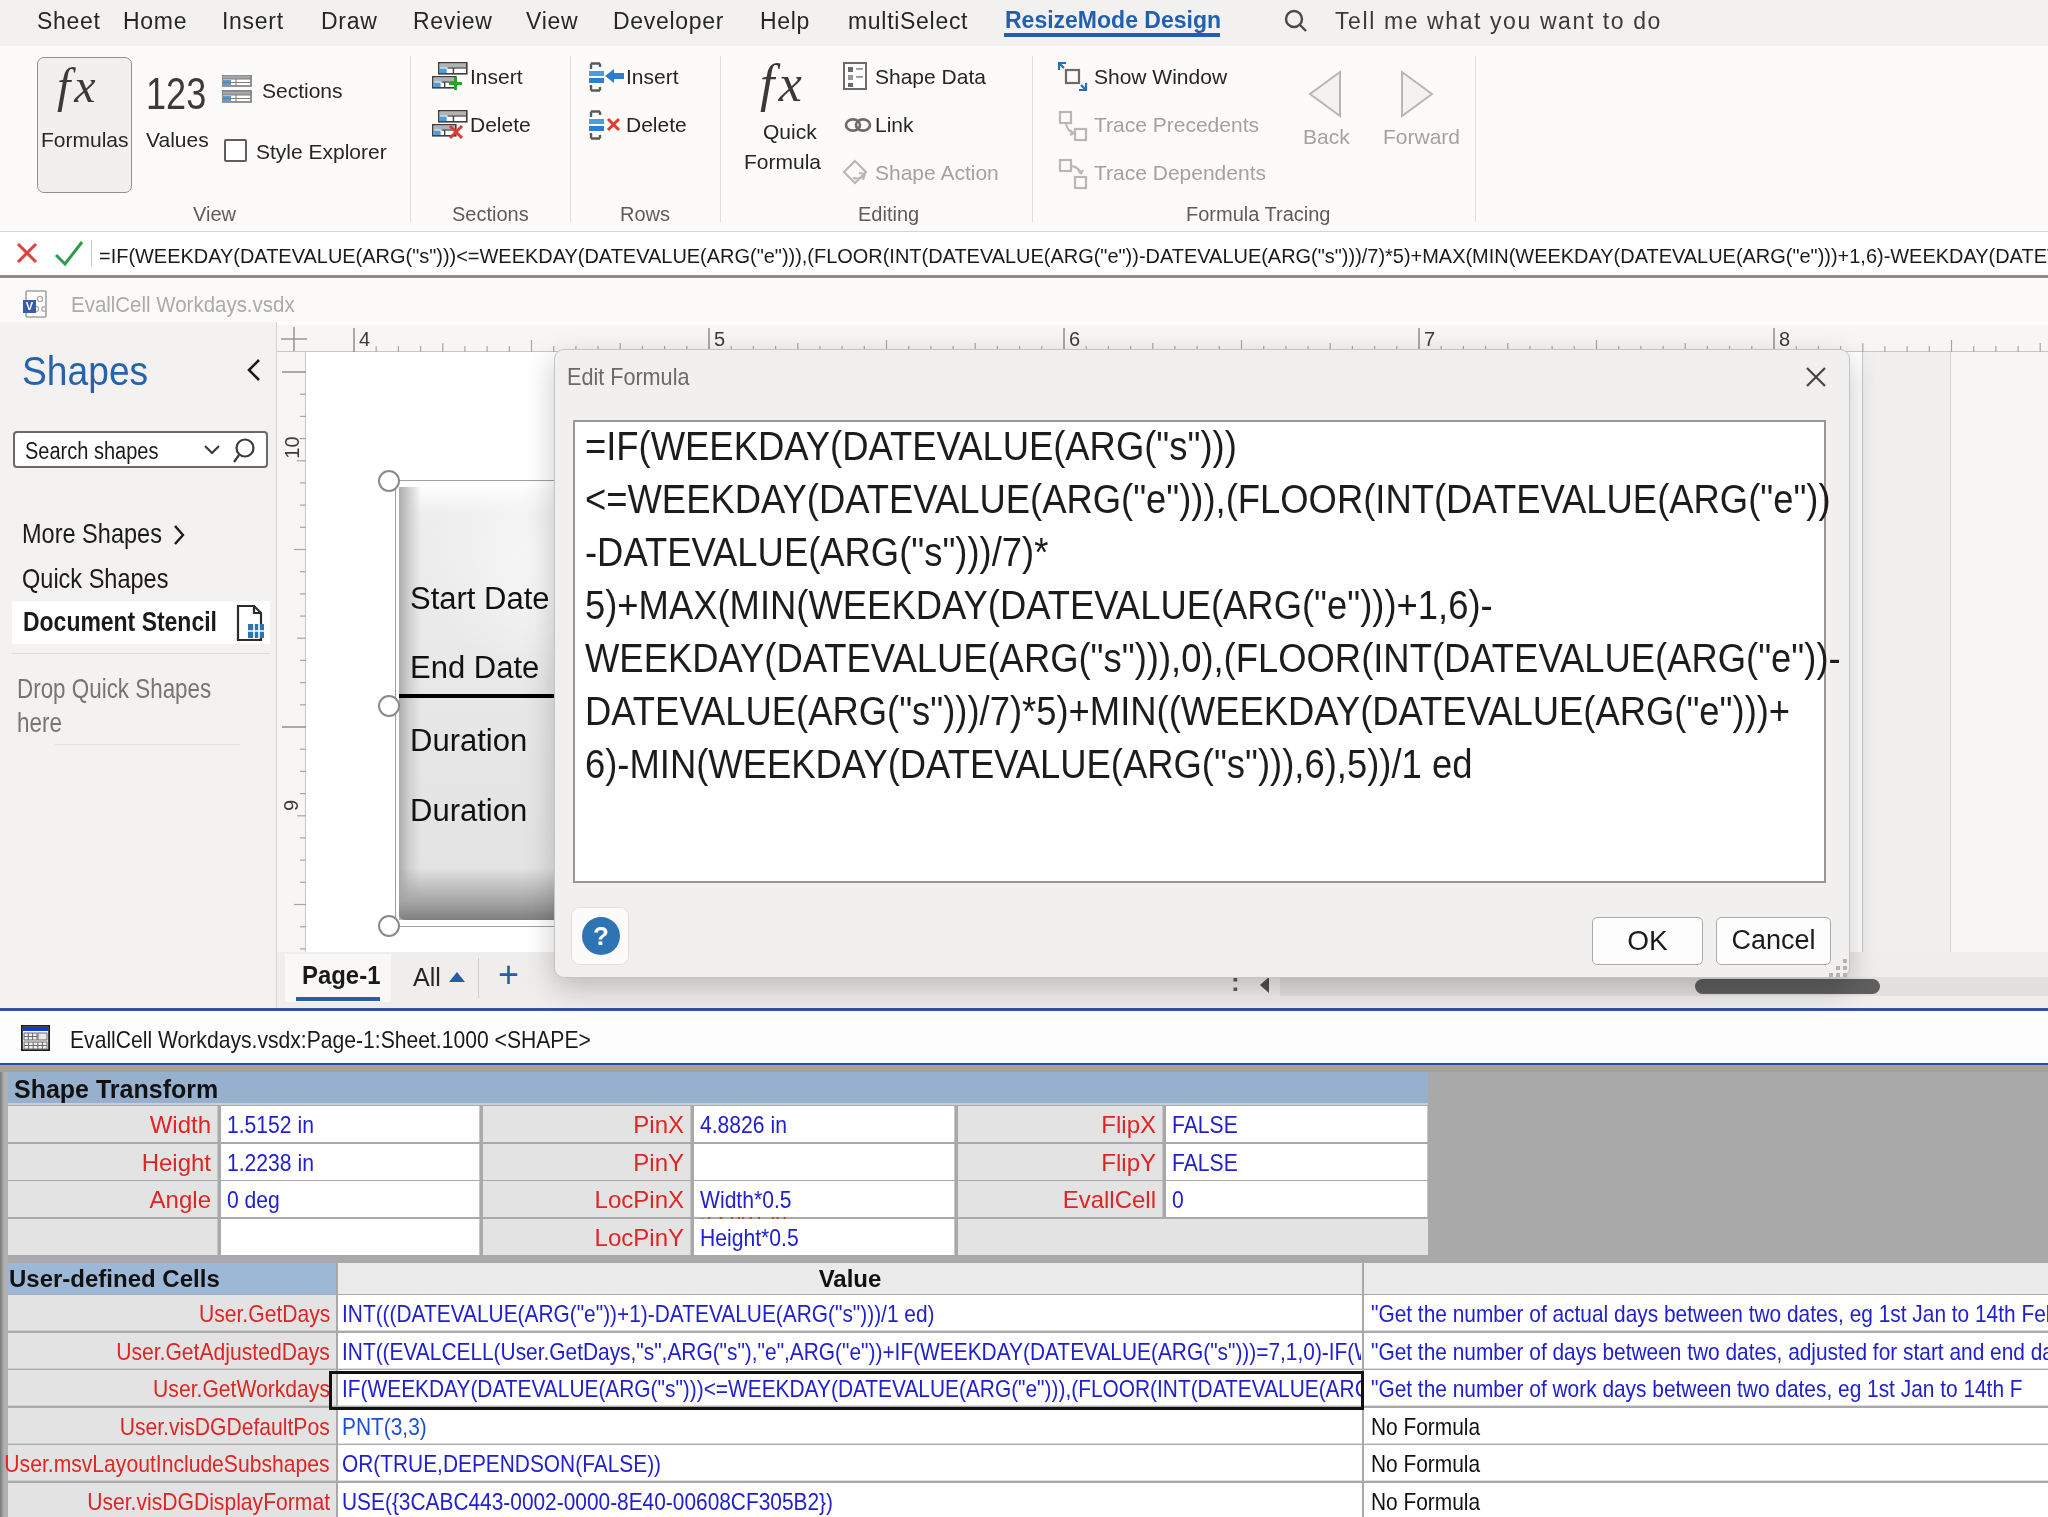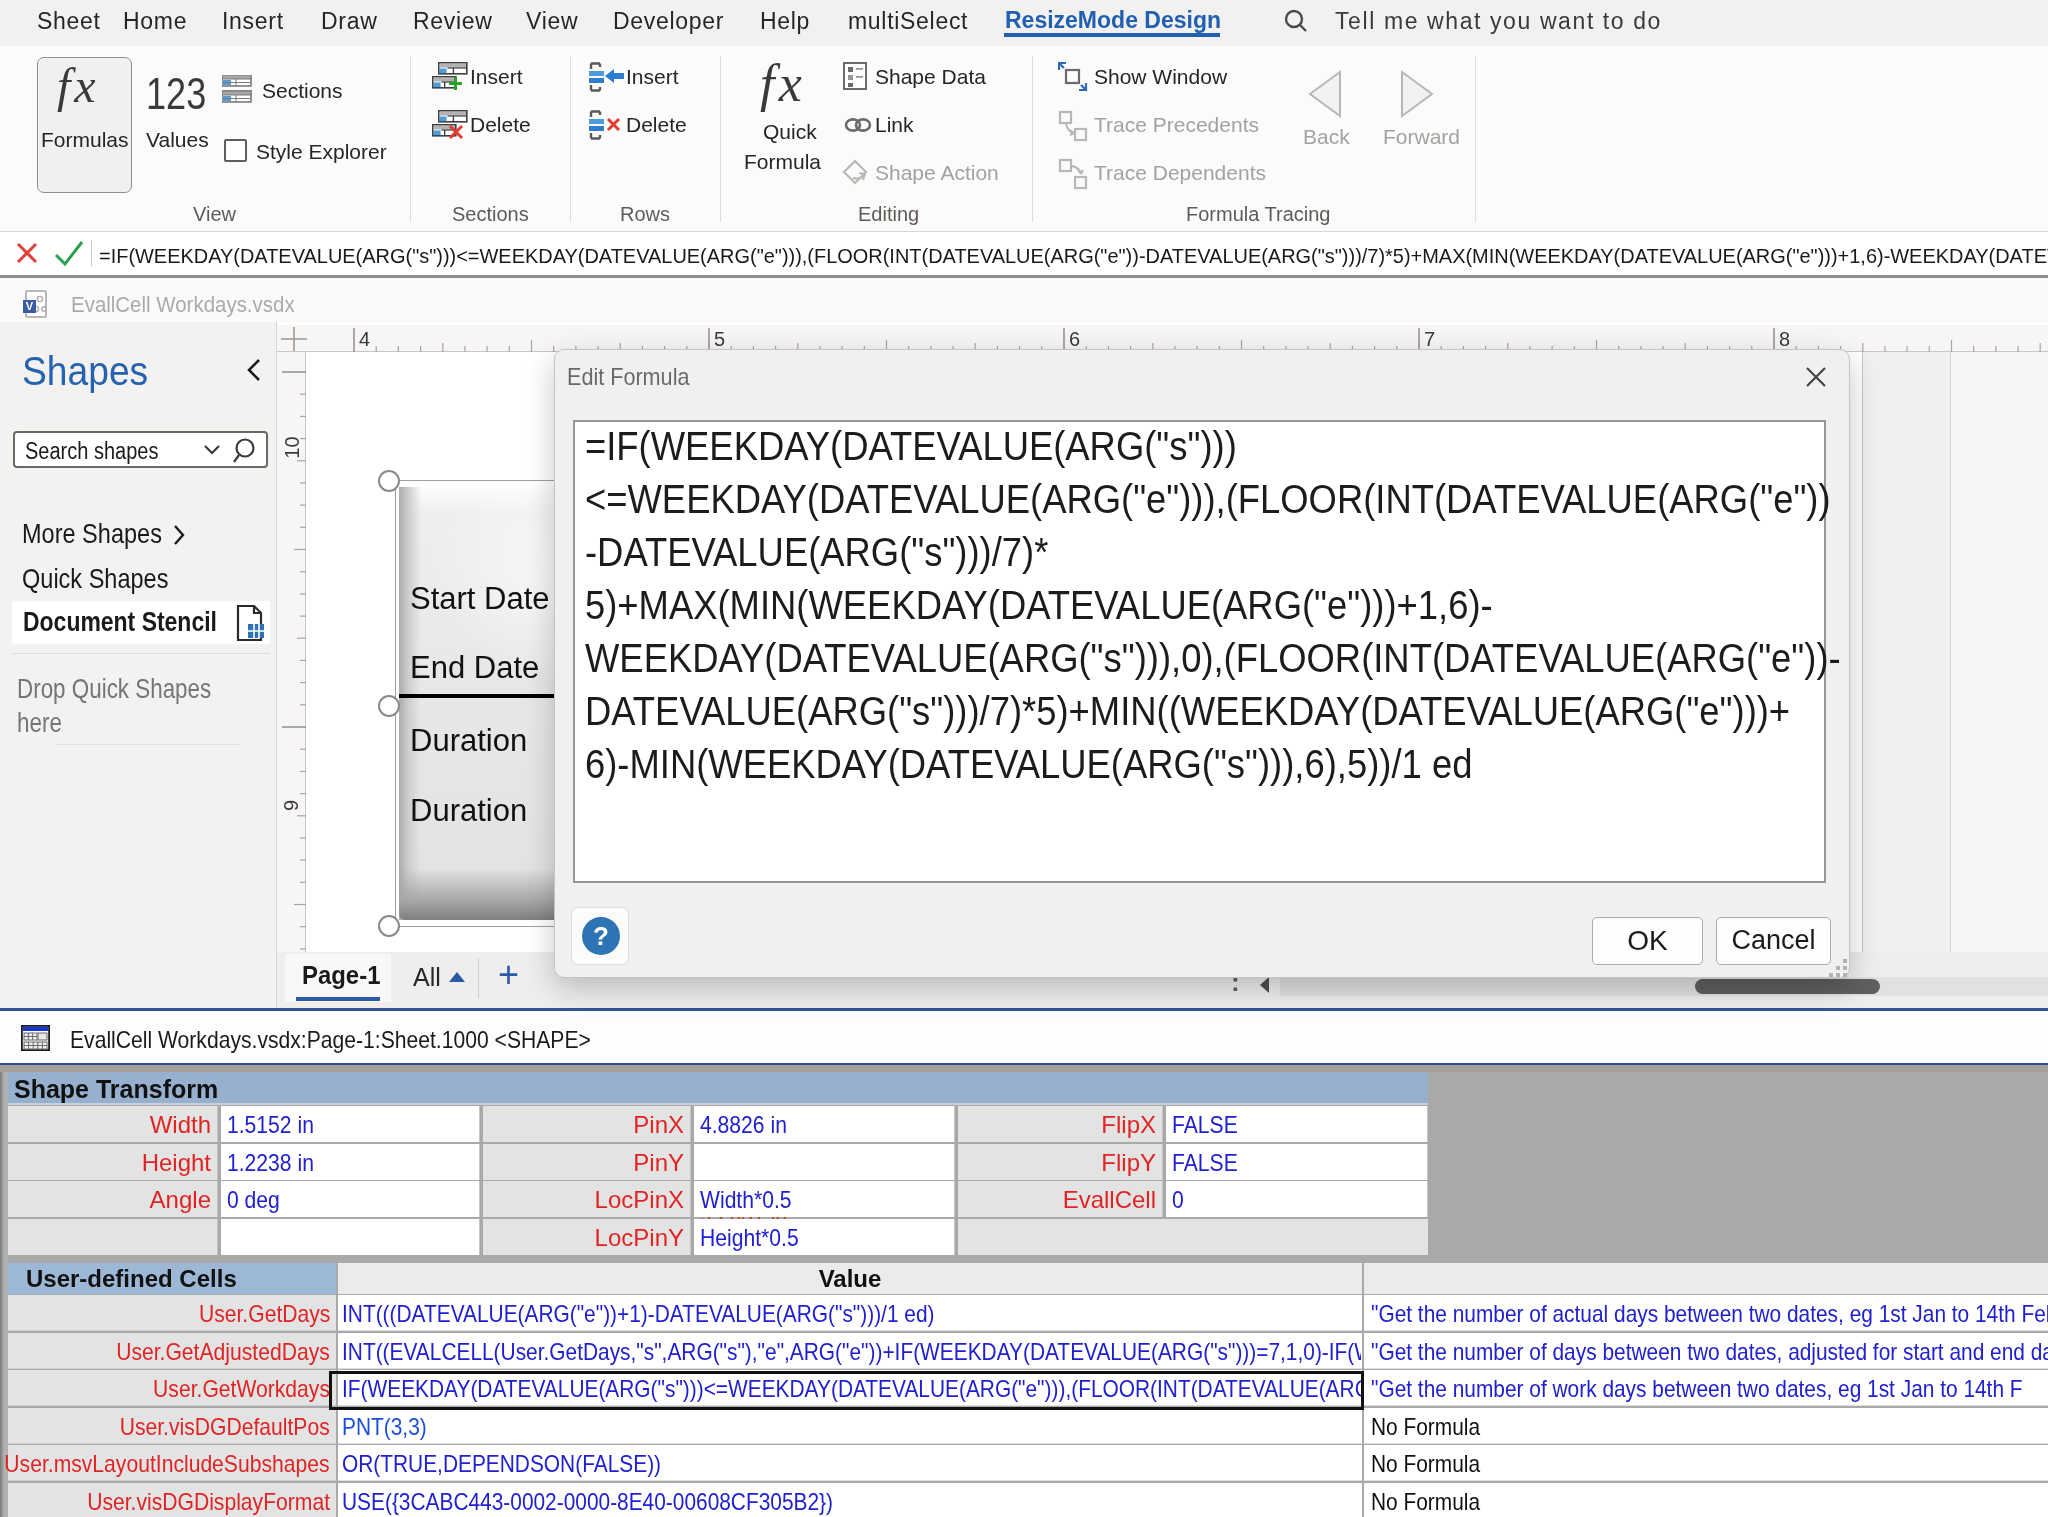--- a/index.html
+++ b/index.html
@@ -426,21 +426,21 @@
 <div class="abs nw" style="left:958px;top:1186px;width:198px;text-align:right;font-size:24px;color:#e02424;">EvallCell</div>
 <div class="abs nw" style="left:1172px;top:1186px;font-size:24px;color:#2020d0;"><span class="sx" style="transform:scaleX(0.88);">0</span></div>
 <div class="abs" style="left:8px;top:1218.5px;width:210px;height:36.0px;background:#e3e3e3;border-right:1.5px solid #c6c6c6;"></div>
 <div class="abs" style="left:221px;top:1218.5px;width:259px;height:36.0px;background:#ffffff;border-right:1.5px solid #c6c6c6;"></div>
 <div class="abs" style="left:483px;top:1218.5px;width:208px;height:36.0px;background:#e3e3e3;border-right:1.5px solid #c6c6c6;"></div>
 <div class="abs" style="left:694px;top:1218.5px;width:261px;height:36.0px;background:#ffffff;border-right:1.5px solid #c6c6c6;"></div>
 <div class="abs nw" style="left:483px;top:1223.5px;width:201px;text-align:right;font-size:24px;color:#e02424;">LocPinY</div>
 <div class="abs nw" style="left:700px;top:1223.5px;font-size:24px;color:#2020d0;"><span class="sx" style="transform:scaleX(0.88);">Height*0.5</span></div>
 <div class="abs" style="left:958px;top:1218.5px;width:470px;height:36.0px;background:#e3e3e3;"></div>
 <div class="abs" style="left:8px;top:1263px;width:328px;height:31px;background:#9db8d6;"></div>
-<div class="abs nw" style="left:26px;top:1265px;font-size:24px;color:#111;font-weight:bold;">User-defined Cells</div>
+<div class="abs nw" style="left:9px;top:1265px;font-size:24px;color:#111;font-weight:bold;">User-defined Cells</div>
 <div class="abs" style="left:338px;top:1263px;width:1024px;height:31px;background:#ebebeb;"></div>
 <div class="abs" style="left:338px;top:1265px;width:1024px;text-align:center;font-size:24px;font-weight:bold;color:#111;">Value</div>
 <div class="abs" style="left:1364px;top:1263px;width:684px;height:31px;background:#ebebeb;"></div>
 <div class="abs" style="left:1364px;top:1265px;width:684px;text-align:left;font-size:24px;font-weight:bold;color:#15803d;margin-top:32px;">Prompt</div>
 <div class="abs" style="left:8px;top:1295px;width:328px;height:36px;background:#e3e3e3;border-bottom:1.5px solid #cfcfcf;"></div>
 <div class="abs" style="left:338px;top:1295px;width:1024px;height:36px;background:#fff;border-bottom:1.5px solid #dedede;overflow:hidden;"></div>
 <div class="abs" style="left:1364px;top:1295px;width:684px;height:36px;background:#fff;border-bottom:1.5px solid #dedede;overflow:hidden;"></div>
 <div class="abs nw" style="left:-60px;top:1300px;width:390px;text-align:right;font-size:24px;color:#e02424;"><span class="sx" style="display:inline-block;transform:scaleX(0.88);transform-origin:100% 50%;">User.GetDays</span></div>
 <div class="abs nw" style="left:342px;top:1300px;width:1019px;font-size:24px;color:#2020d0;overflow:hidden;"><span class="sx" style="transform:scaleX(0.87);">INT(((DATEVALUE(ARG("e"))+1)-DATEVALUE(ARG("s")))/1 ed)</span></div>
 <div class="abs nw" style="left:1371px;top:1300px;width:677px;font-size:24px;color:#2020d0;overflow:hidden;"><span class="sx" style="transform:scaleX(0.87);">"Get the number of actual days between two dates, eg 1st Jan to 14th Feb</span></div>

